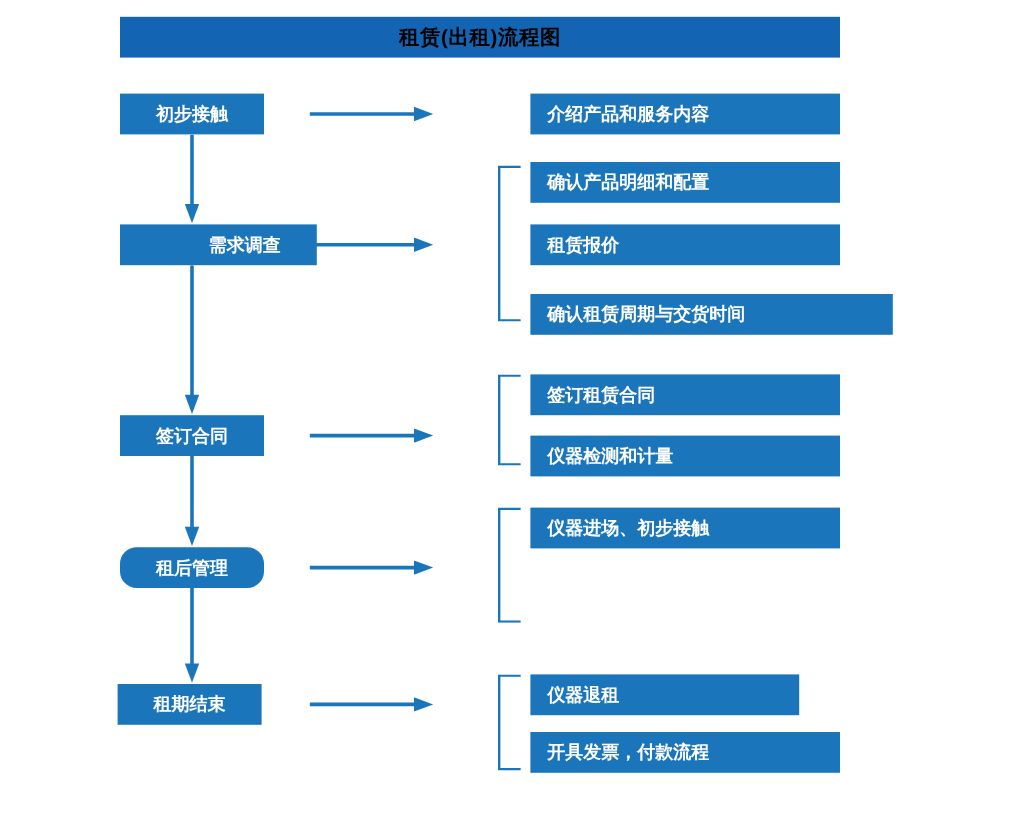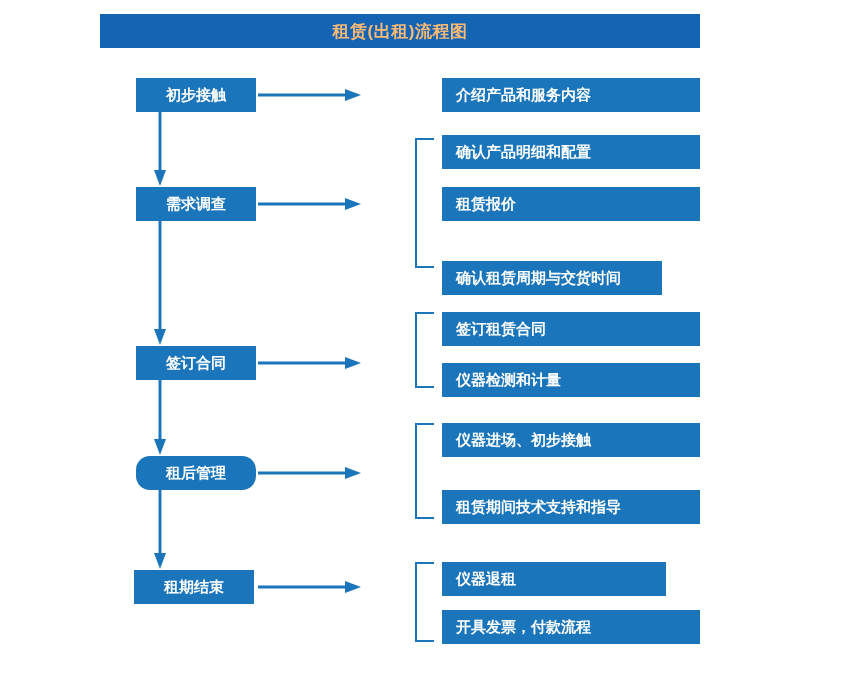--- a/index.html
+++ b/index.html
@@ -17,40 +17,39 @@
     background: #ffffff;
     overflow: hidden;
   }
   .title-bar {
     position: absolute;
     left: 100px;
     top: 14px;
     width: 600px;
     height: 34px;
     background: #1464b4;
-    color: #fdba74;
+    color: #000000;
     font-size: 17px;
     font-weight: bold;
     display: flex;
     align-items: center;
     justify-content: center;
     letter-spacing: 0.5px;
   }
   .stage-box {
     position: absolute;
     width: 120px;
     height: 34px;
     background: #1b75bb;
     color: #ffffff;
     font-size: 15px;
     font-weight: bold;
     display: flex;
     align-items: center;
     justify-content: center;
-    margin-left: 36px;
   }
   .task-box {
     position: absolute;
     height: 34px;
     background: #1b75bb;
     color: #ffffff;
     font-size: 15px;
     font-weight: bold;
     display: flex;
     align-items: center;
@@ -73,21 +72,21 @@
   .bracket svg { display: block; }
 </style>
 </head>
 <body>
 
 <div id="canvas">
 
   <div class="title-bar">租赁(出租)流程图</div>
 
   <div class="stage-box" style="left:100px; top:78px;">初步接触</div>
-  <div class="stage-box" style="left:100px; top:187px;">需求调查</div>
+  <div class="stage-box" style="left:100px; top:187px;padding-left:44px;">需求调查</div>
   <div class="stage-box" style="left:100px; top:346px;">签订合同</div>
   <div class="stage-box" style="left:100px; top:456px;border-radius:14px;">租后管理</div>
   <div class="stage-box" style="left:98px; top:570px;">租期结束</div>
 
   <div class="vline" style="left:154px; top:112px; height:75px;">
     <svg width="12" height="75" viewBox="0 0 12 75">
       <line x1="6" y1="0" x2="6" y2="60" stroke="#1b75bb" stroke-width="3"></line>
       <polygon points="6,74 0,58 12,58" fill="#1b75bb"></polygon>
     </svg>
   </div>
@@ -159,24 +158,23 @@
   <div class="bracket" style="left:414px; top:562px;">
     <svg width="20" height="80" viewBox="0 0 20 80">
       <path d="M20 1 L2 1 L2 79 L20 79" fill="none" stroke="#1b75bb" stroke-width="2"></path>
     </svg>
   </div>
 
   <div class="task-box" style="left:442px; top:135px; width:258px;">确认产品明细和配置</div>
 
   <div class="task-box" style="left:442px; top:78px; width:258px;">介绍产品和服务内容</div>
   <div class="task-box" style="left:442px; top:187px; width:258px;">租赁报价</div>
-  <div class="task-box" style="left:442px; top:245px; width:220px;margin-top:16px;">确认租赁周期与交货时间</div>
+  <div class="task-box" style="left:442px; top:245px; width:302px;">确认租赁周期与交货时间</div>
 
   <div class="task-box" style="left:442px; top:312px; width:258px;">签订租赁合同</div>
   <div class="task-box" style="left:442px; top:363px; width:258px;">仪器检测和计量</div>
 
   <div class="task-box" style="left:442px; top:423px; width:258px;">仪器进场、初步接触</div>
-  <div class="task-box" style="left:442px; top:490px; width:258px;">租赁期间技术支持和指导</div>
 
   <div class="task-box" style="left:442px; top:562px; width:224px;">仪器退租</div>
   <div class="task-box" style="left:442px; top:610px; width:258px;">开具发票，付款流程</div>
 
 </div>
 
 </body></html>

